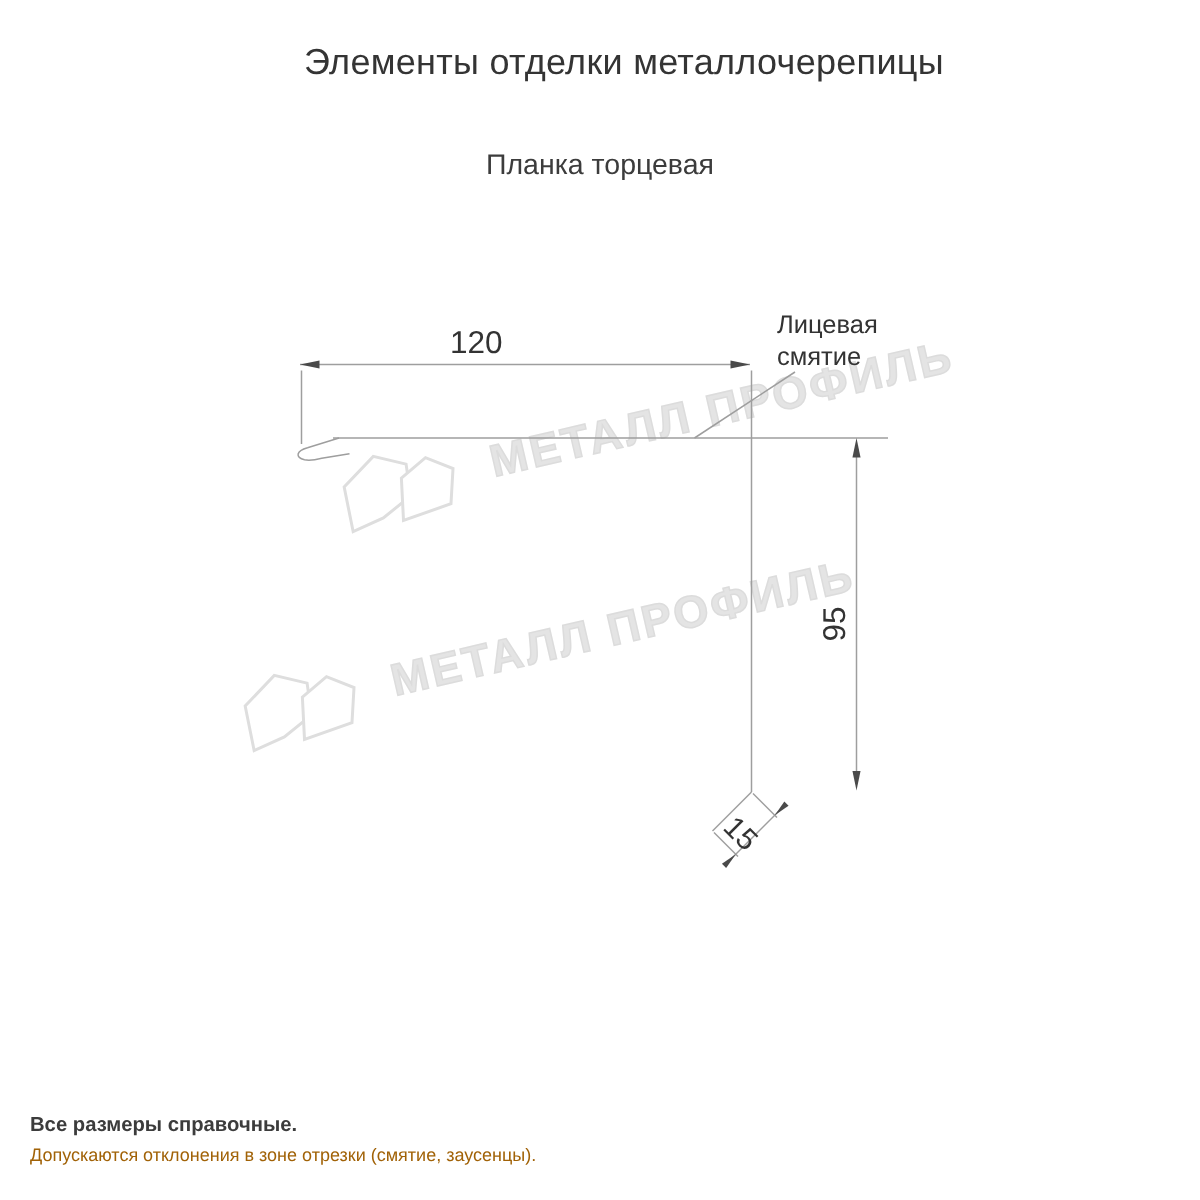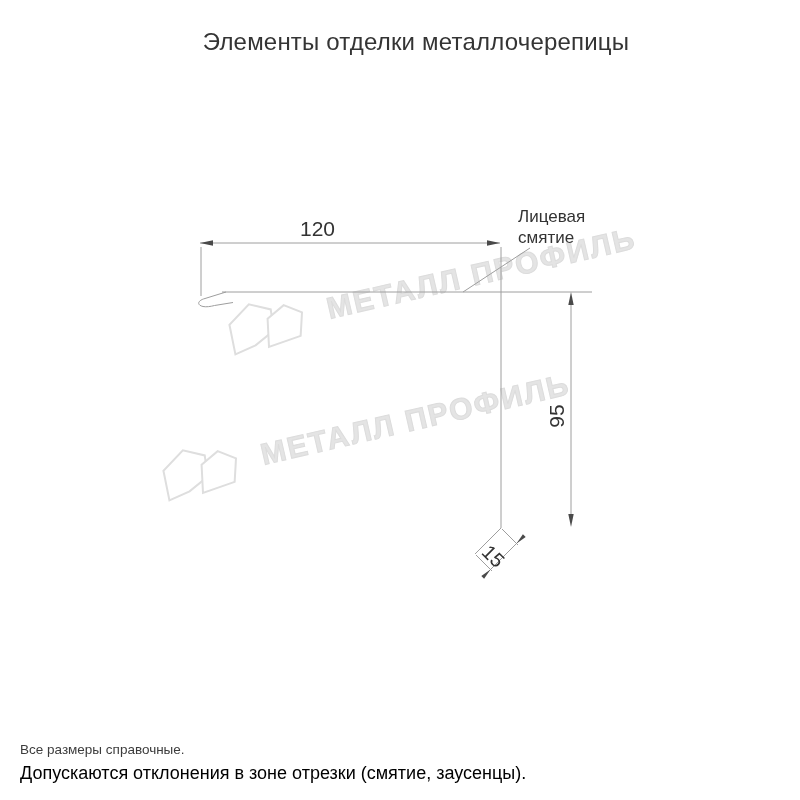--- a/index.html
+++ b/index.html
@@ -39,29 +39,30 @@
   
   .dim-label{position:absolute;z-index:3;font-size:21px;color:#333;}
   .dim-120{left:300px;top:217px;width:110px;text-align:left;}
   .dim-95{left:519px;top:404px;width:76px;text-align:center;transform:rotate(-90deg);}
   .dim-15{left:465px;top:545px;width:56px;text-align:center;transform:rotate(45deg);font-size:20px;}
   .face-label{
     position:absolute;left:518px;top:206px;width:100px;z-index:3;
     font-size:17px;line-height:21px;color:#333;
   }
   
-  .footer-note1{position:absolute;left:20px;top:742px;font-size:13.5px;color:#3c3c3c;}
-  .footer-note2{position:absolute;left:20px;top:763px;font-size:18px;color:#000000;}
+  .footer-note1{position:absolute;left:20px;top:742px;font-size:13.5px;color:#3c3c3c;font-weight:bold;}
+  .footer-note2{position:absolute;left:20px;top:763px;font-size:12px;color:#a16207;}
 </style>
 </head>
 <body>
 
 <div id="stage">
 
   <div class="page-title">Элементы отделки металлочерепицы</div>
+  <div class="product-name">Планка торцевая</div>
 
   <div class="watermark wm-upper">
     <svg width="96" height="54" viewBox="0 0 96 54">
       <g fill="#ffffff" stroke="#dedede" stroke-width="2">
         <path d="M4 48 L8 18 L33 5 L52 17 L48 38 L26 46 Z" transform="rotate(-6 28 27)"></path>
         <path d="M42 52 L45 24 L63 13 L80 23 L75 46 Z" transform="rotate(4 60 33)"></path>
       </g>
     </svg>
     <span class="wm-text">МЕТАЛЛ ПРОФИЛЬ</span>
   </div>

